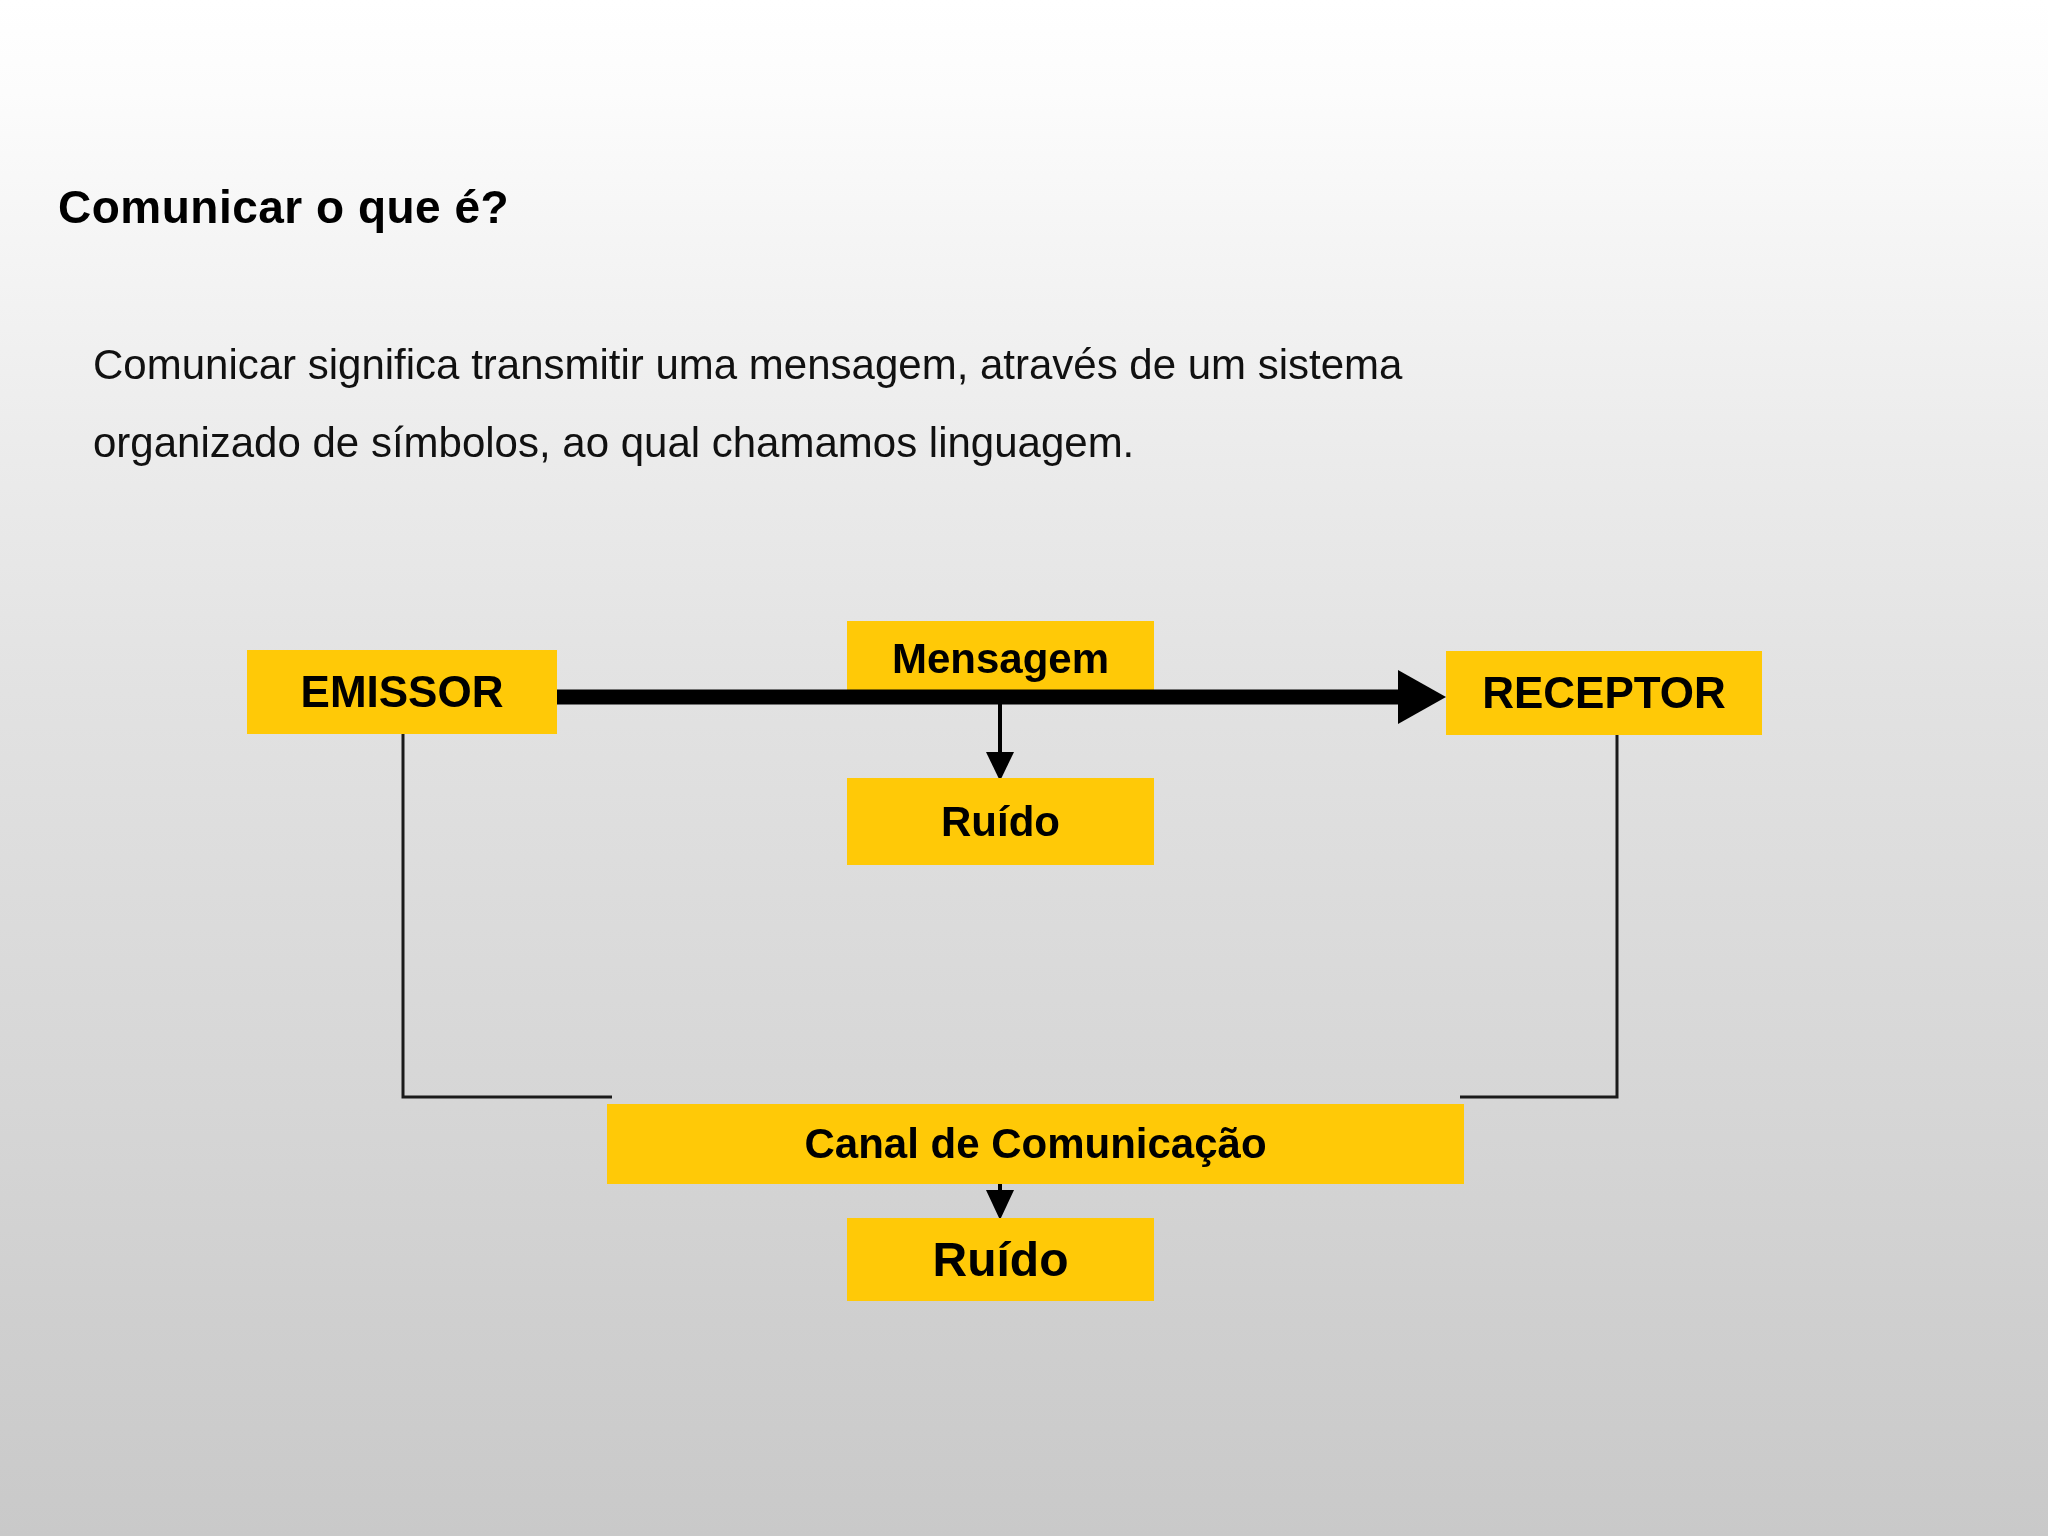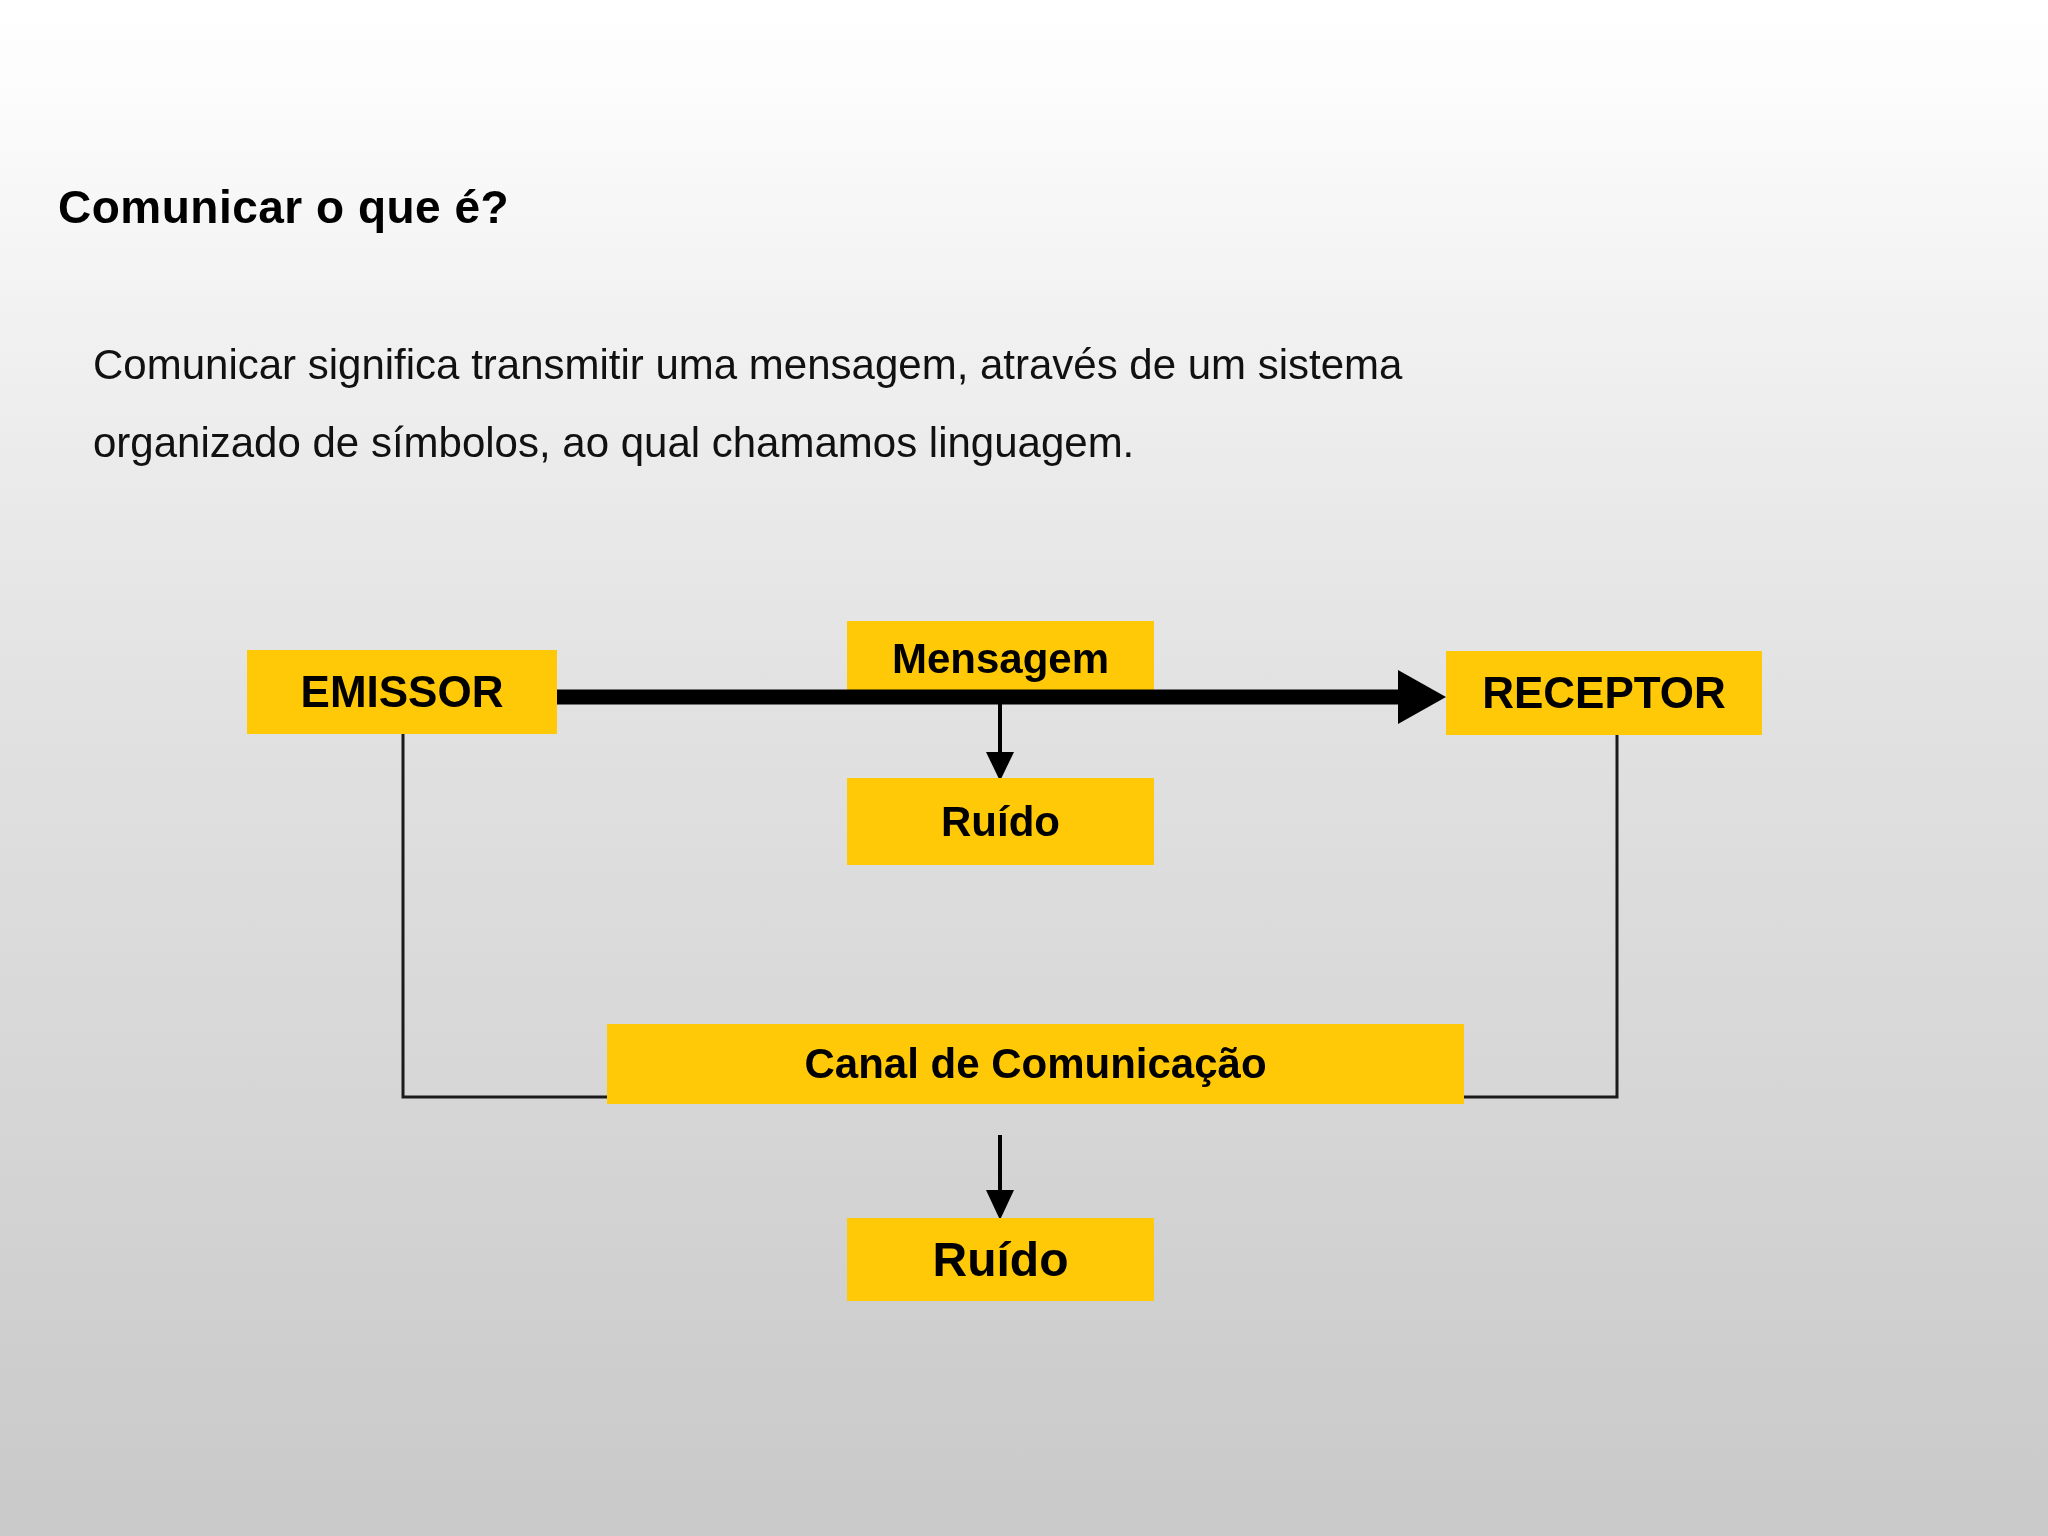--- a/index.html
+++ b/index.html
@@ -95,21 +95,21 @@
   }
   #box-codigo {
     left: 847px;
     top: 778px;
     width: 307px;
     height: 87px;
     font-size: 42px;
   }
   #box-canal {
     left: 607px;
-    top: 1024px;
+    top: 1104px;
     width: 857px;
     height: 80px;
     font-size: 42px;
   }
   #box-ruido {
     left: 847px;
     top: 1218px;
     width: 307px;
     height: 83px;
     font-size: 48px;

